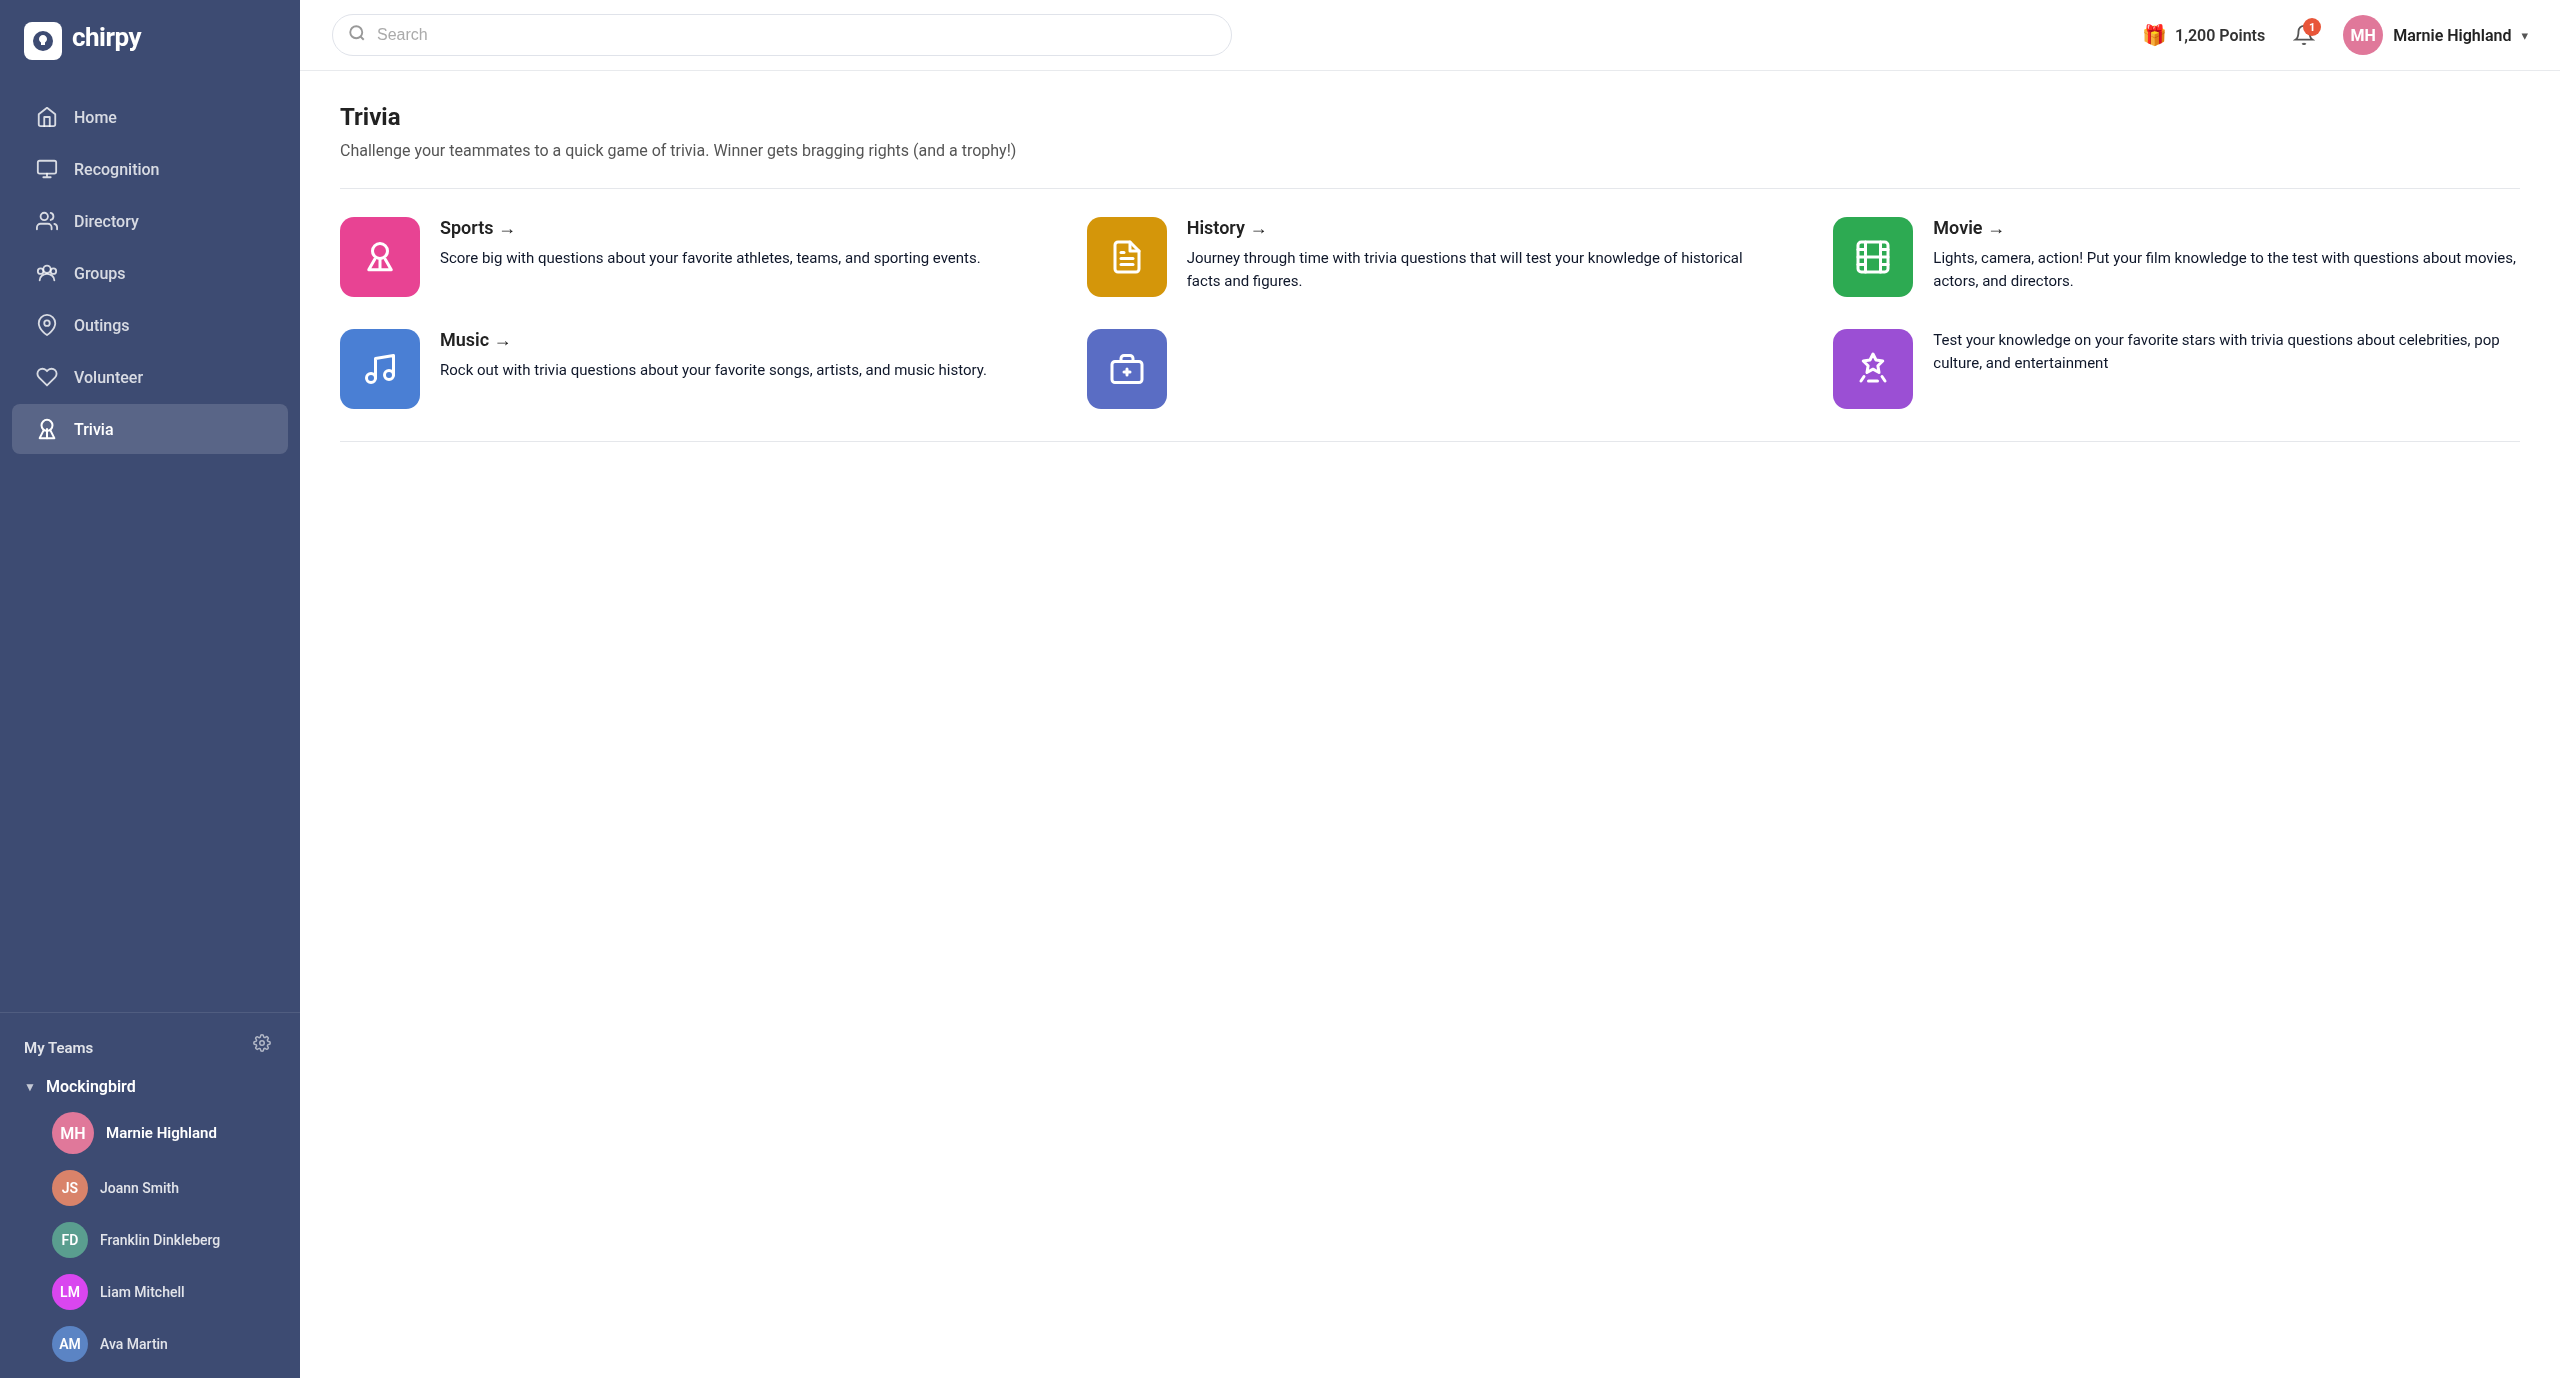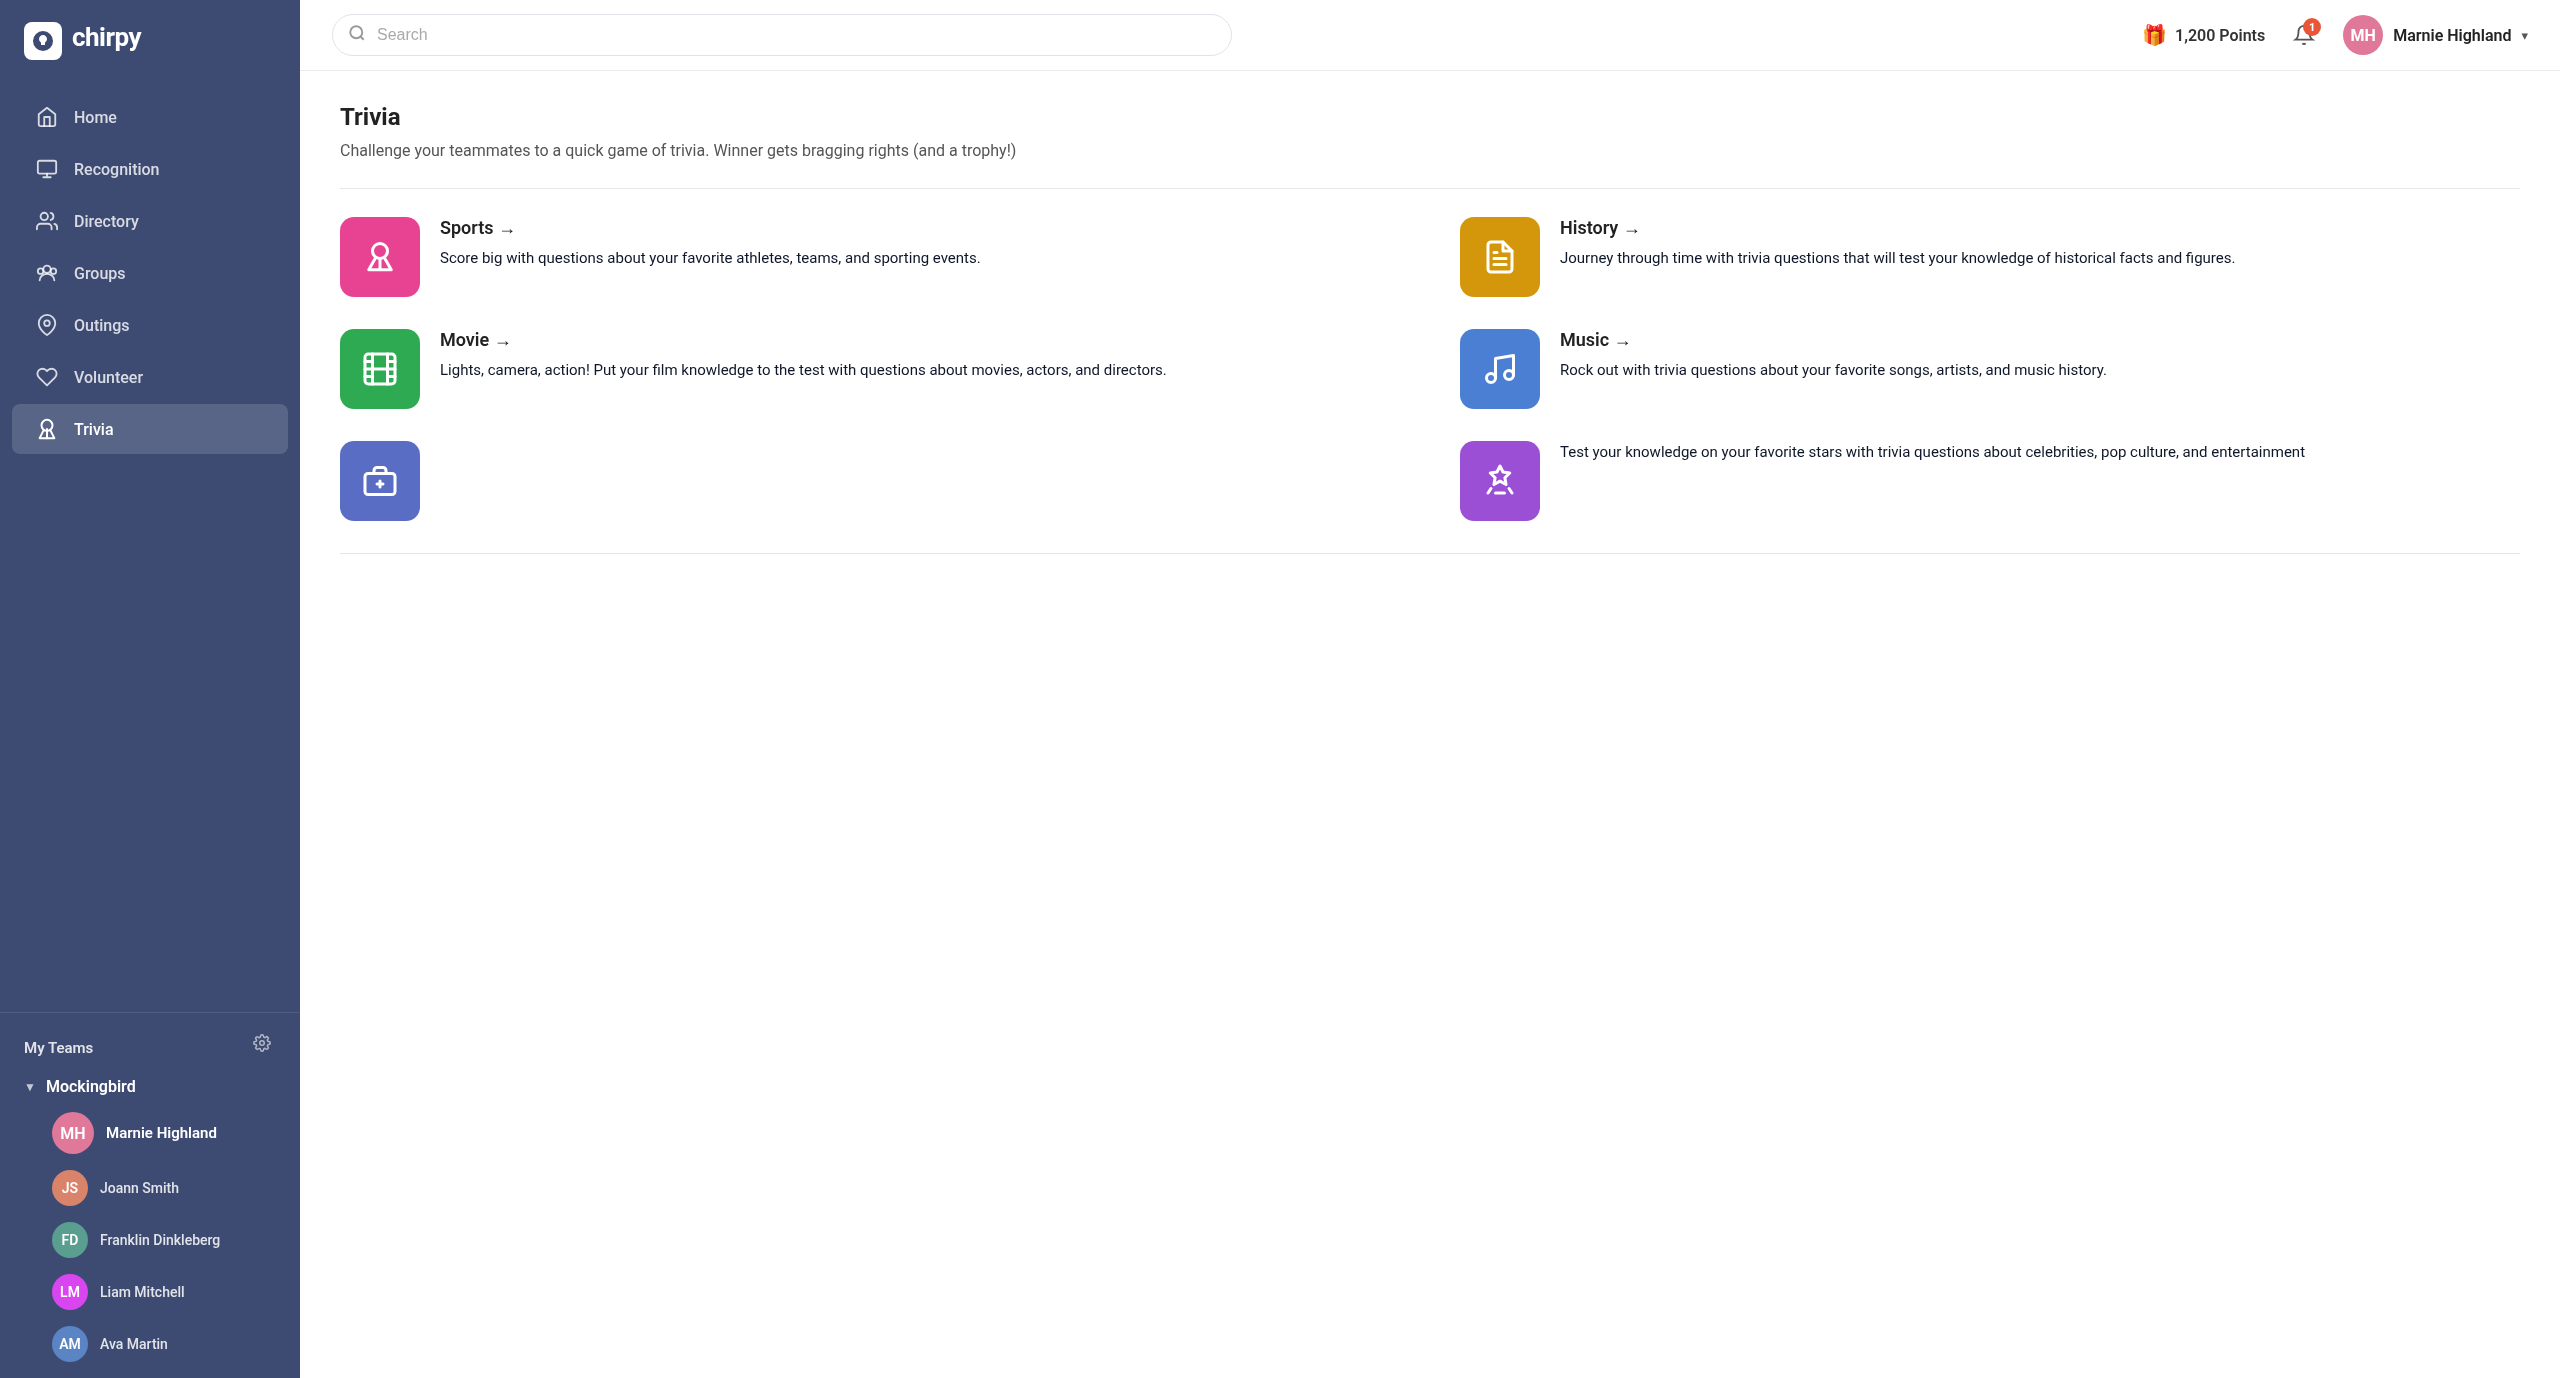--- a/index.html
+++ b/index.html
@@ -291,21 +291,21 @@
     }
 
     .divider {
       border: none;
       border-top: 1px solid #e5e7eb;
       margin-bottom: 28px;
     }
 
     .category-grid {
       display: grid;
-      grid-template-columns: 1fr 1fr;
+      grid-template-columns: 1fr 1fr 1fr;
       gap: 32px 60px;
       margin-bottom: 32px;
     }
 
     .category-card {
       display: flex;
       align-items: flex-start;
       gap: 20px;
       cursor: pointer;
     }

